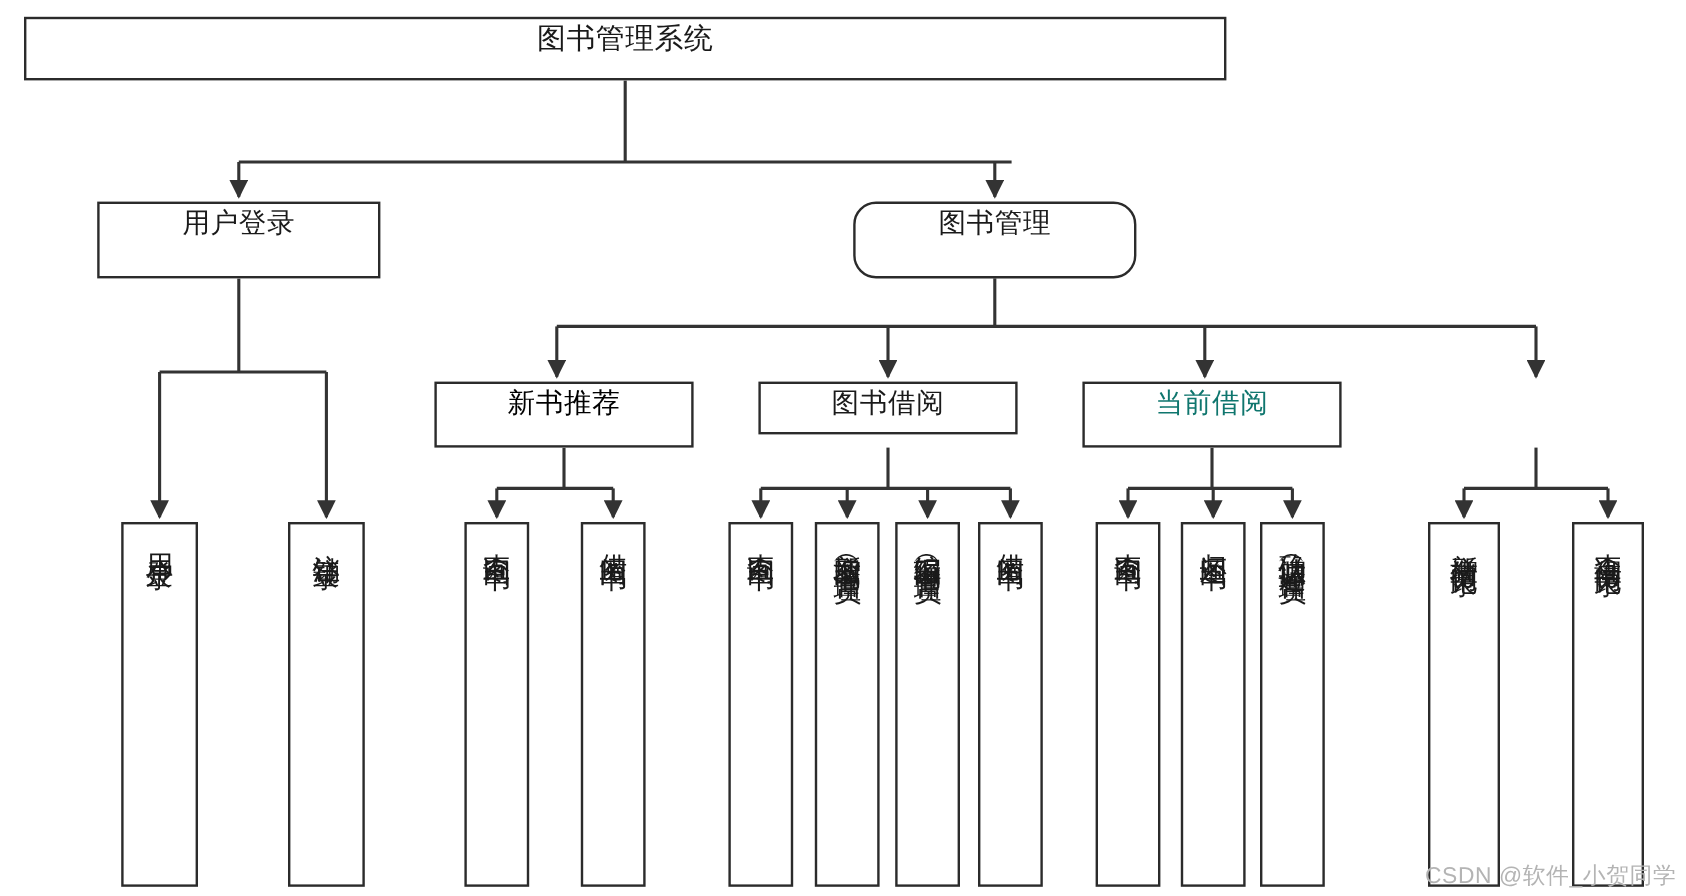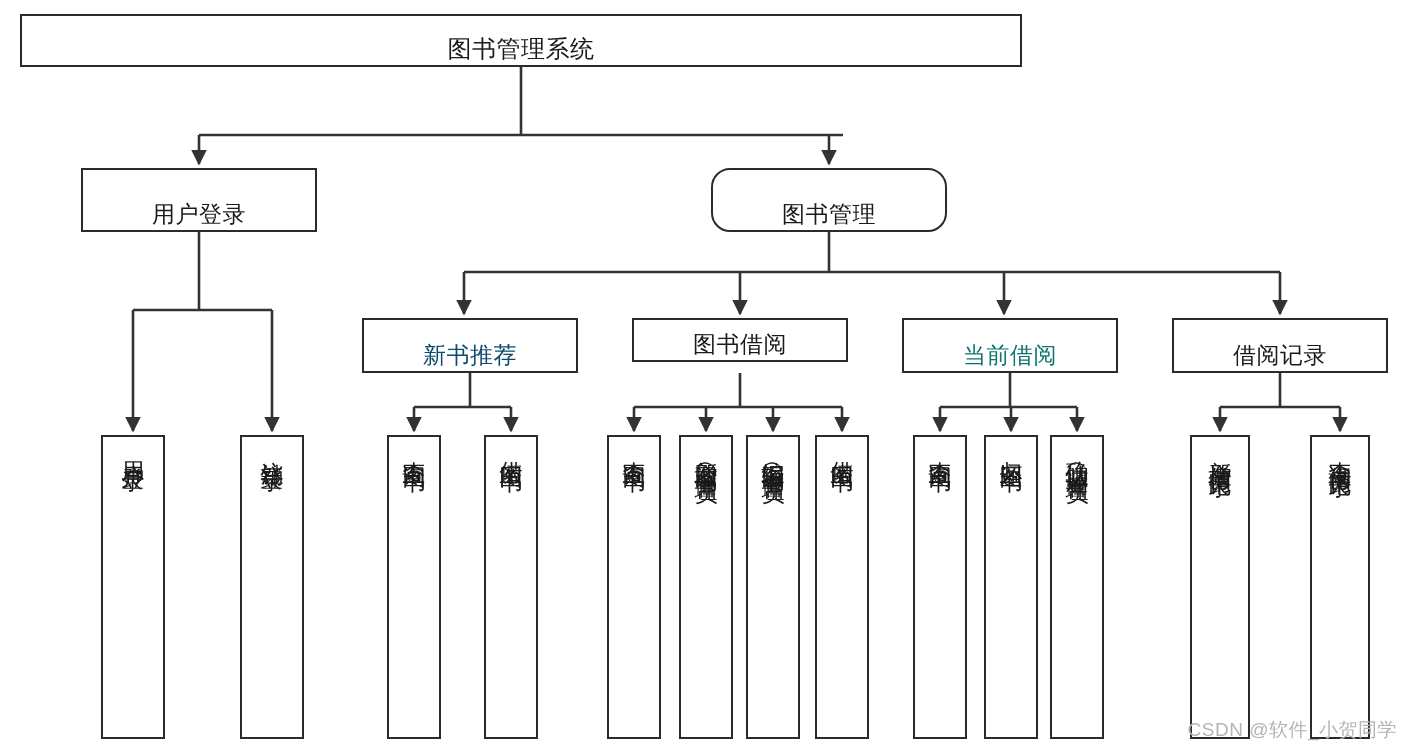--- a/index.html
+++ b/index.html
@@ -24,21 +24,21 @@
     width: 1405px;
     height: 747px;
     pointer-events: none;
   }
   .node {
     position: absolute;
     box-sizing: border-box;
     background: #ffffff;
     border: 2px solid #2b2b2b;
     display: flex;
-    align-items: flex-end;
+    align-items: flex-start;
     justify-content: center;
     color: #1a1a1a;
   }
   .node.horiz {
     font-size: 23px;
     letter-spacing: 0.5px;
   }
   .node.root {
     font-size: 24px;
   }
@@ -123,31 +123,28 @@
     <span>图书管理系统</span>
   </div>
 
   <div class="node horiz" style="left: 81px; top: 168px; width: 236px; height: 64px; border-color: rgb(43, 43, 43); background: rgb(255, 255, 255); color: rgb(26, 26, 26);">
     <span>用户登录</span>
   </div>
   <div class="node horiz" style="left: 711px; top: 168px; width: 236px; height: 64px; border-color: rgb(43, 43, 43); background: rgb(255, 255, 255); color: rgb(26, 26, 26); border-radius: 19px;">
     <span>图书管理</span>
   </div>
 
-  <div class="node horiz" style="left: 362px; top: 318px; width: 216px; height: 55px; border-color: rgb(43, 43, 43); background: rgb(255, 255, 255); color: #0c4a6e;">
+  <div class="node horiz" style="left: 362px; top: 318px; width: 216px; height: 55px; border-color: rgb(43, 43, 43); background: rgb(255, 255, 255); color: #000000;">
     <span>新书推荐</span>
   </div>
   <div class="node horiz" style="left: 632px; top: 318px; width: 216px; height: 44px; border-color: rgb(43, 43, 43); background: rgb(255, 255, 255); color: rgb(26, 26, 26);">
     <span>图书借阅</span>
   </div>
   <div class="node horiz" style="left: 902px; top: 318px; width: 216px; height: 55px; border-color: rgb(43, 43, 43); background: rgb(255, 255, 255); color: #0f766e;">
     <span>当前借阅</span>
-  </div>
-  <div class="node horiz" style="left: 1172px; top: 318px; width: 216px; height: 55px; border-color: rgb(43, 43, 43); background: rgb(255, 255, 255); color: rgb(26, 26, 26);">
-    <span>借阅记录</span>
   </div>
 
   <div class="node vert" style="left: 101px; top: 435px; width: 64px; height: 304px; border-color: rgb(43, 43, 43); background: rgb(255, 255, 255); color: rgb(26, 26, 26);">
     <span class="vert-label">用户登录</span>
   </div>
   <div class="node vert" style="left: 240px; top: 435px; width: 64px; height: 304px; border-color: rgb(43, 43, 43); background: rgb(255, 255, 255); color: rgb(26, 26, 26);">
     <span class="vert-label">注销登录</span>
   </div>
   <div class="node vert" style="left: 387px; top: 435px; width: 54px; height: 304px; border-color: rgb(43, 43, 43); background: rgb(255, 255, 255); color: rgb(26, 26, 26);">
     <span class="vert-label">查询图书</span>

